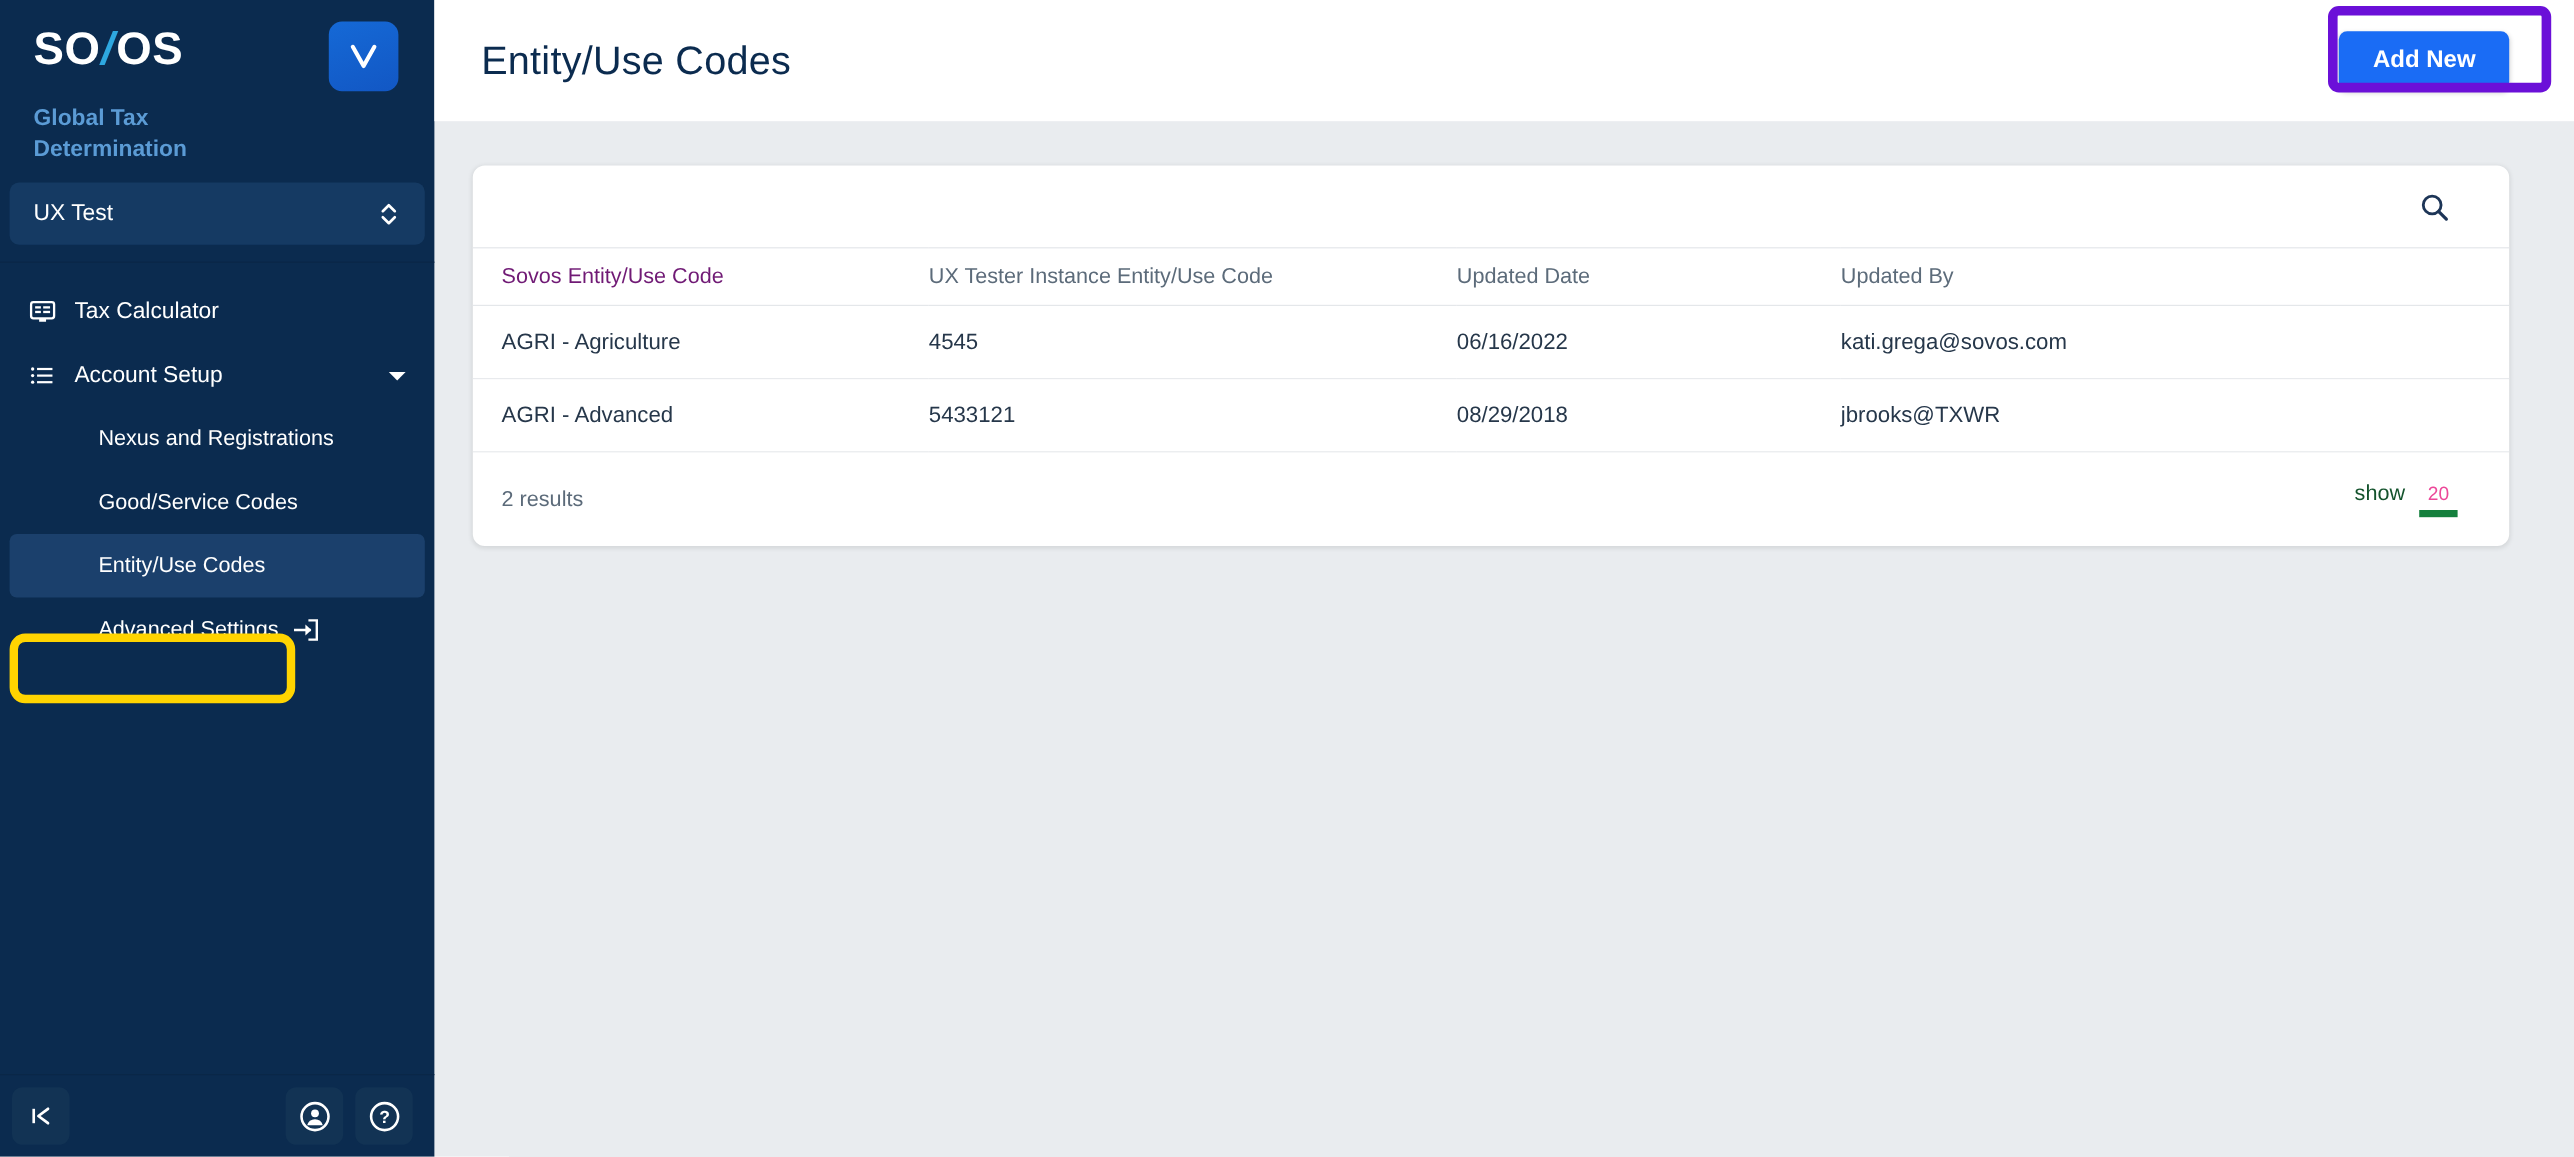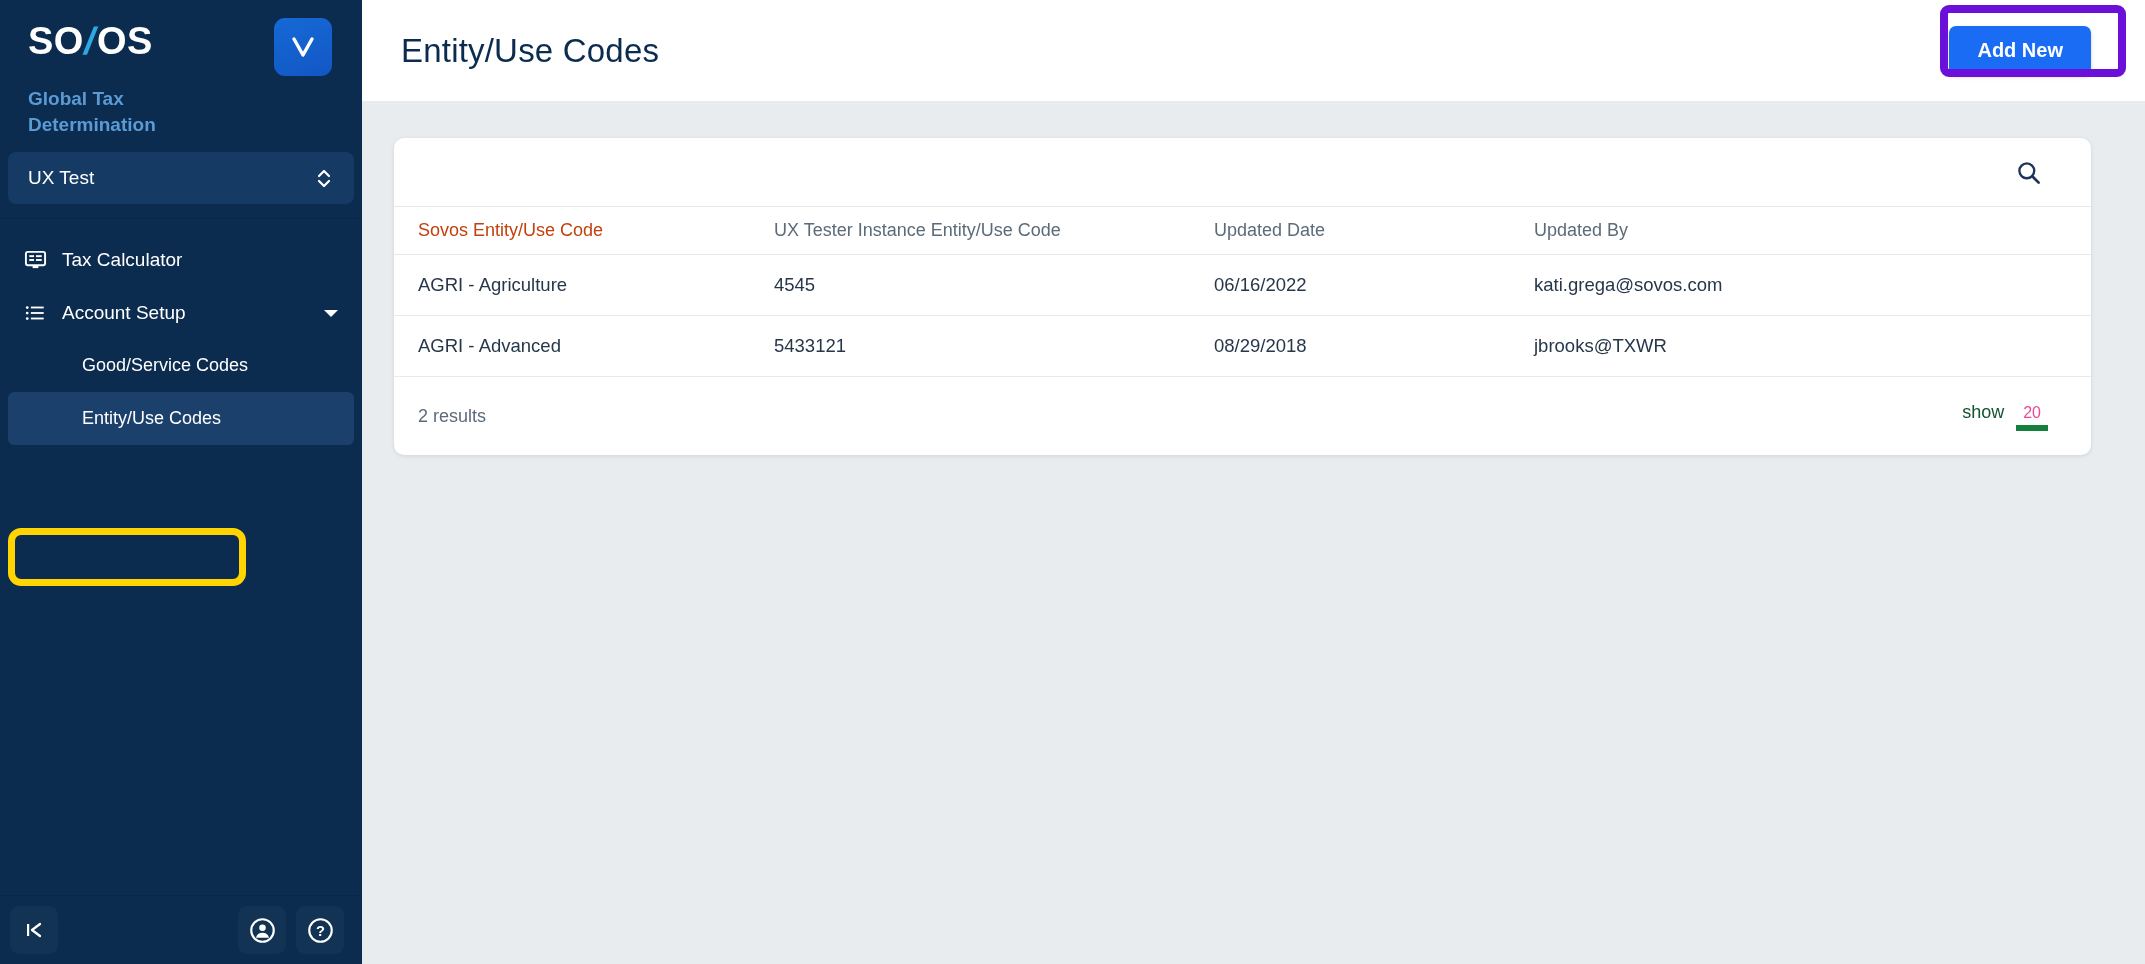--- a/index.html
+++ b/index.html
@@ -269,21 +269,21 @@
   table.data-table thead th {
     text-align: left;
     font-weight: 400;
     font-size: 18px;
     color: #5c6b7a;
     padding: 13px 0 13px 0;
     border-top: 1px solid #e4e7ea;
     border-bottom: 1px solid #e4e7ea;
   }
   table.data-table thead th.sortable {
-    color: #c2410c;
+    color: #701a75;
     cursor: pointer;
     margin-left: 41px;
   }
   table.data-table tbody td {
     font-size: 18.5px;
     color: #26374a;
     padding: 19px 0 19px 0;
     border-bottom: 1px solid #e8eaed;
   }
   .col-1 { width: 380px; padding-left: 24px !important; }
@@ -379,29 +379,42 @@
           </svg>
         </span>
         <span class="nav-label">Account Setup</span>
         <span class="nav-caret">
           <svg width="18" height="12" viewBox="0 0 18 12" aria-hidden="true">
             <path d="M2 3 L9 10 L16 3 Z" fill="#ffffff"></path>
           </svg>
         </span>
       </div>
 
+      <div class="subnav-item">
+        <span class="subnav-label">Nexus and Registrations</span>
+      </div>
 
       <div class="subnav-item">
         <span class="subnav-label">Good/Service Codes</span>
       </div>
 
       <div class="subnav-item active">
         <span class="subnav-label">Entity/Use Codes</span>
       </div>
 
+      <div class="subnav-item">
+        <span class="subnav-label">Advanced Settings</span>
+        <span class="ext-icon">
+          <svg width="24" height="20" viewBox="0 0 24 20" aria-hidden="true">
+            <path d="M15 2 H22 V18 H15" fill="none" stroke="#ffffff" stroke-width="2"></path>
+            <path d="M3 10 H17" fill="none" stroke="#ffffff" stroke-width="2"></path>
+            <path d="M12.5 5.5 L17.5 10 L12.5 14.5" fill="#ffffff"></path>
+          </svg>
+        </span>
+      </div>
 
     </nav>
 
     <div class="annot-yellow"></div>
 
     <div class="sidebar-footer">
       <div class="footer-btn">
         <svg width="24" height="24" viewBox="0 0 24 24" aria-hidden="true">
           <rect x="5" y="6" width="2.2" height="12" fill="#ffffff"></rect>
           <path d="M18 6 L10 12 L18 18" fill="none" stroke="#ffffff" stroke-width="2.3" stroke-linecap="round" stroke-linejoin="round"></path>

